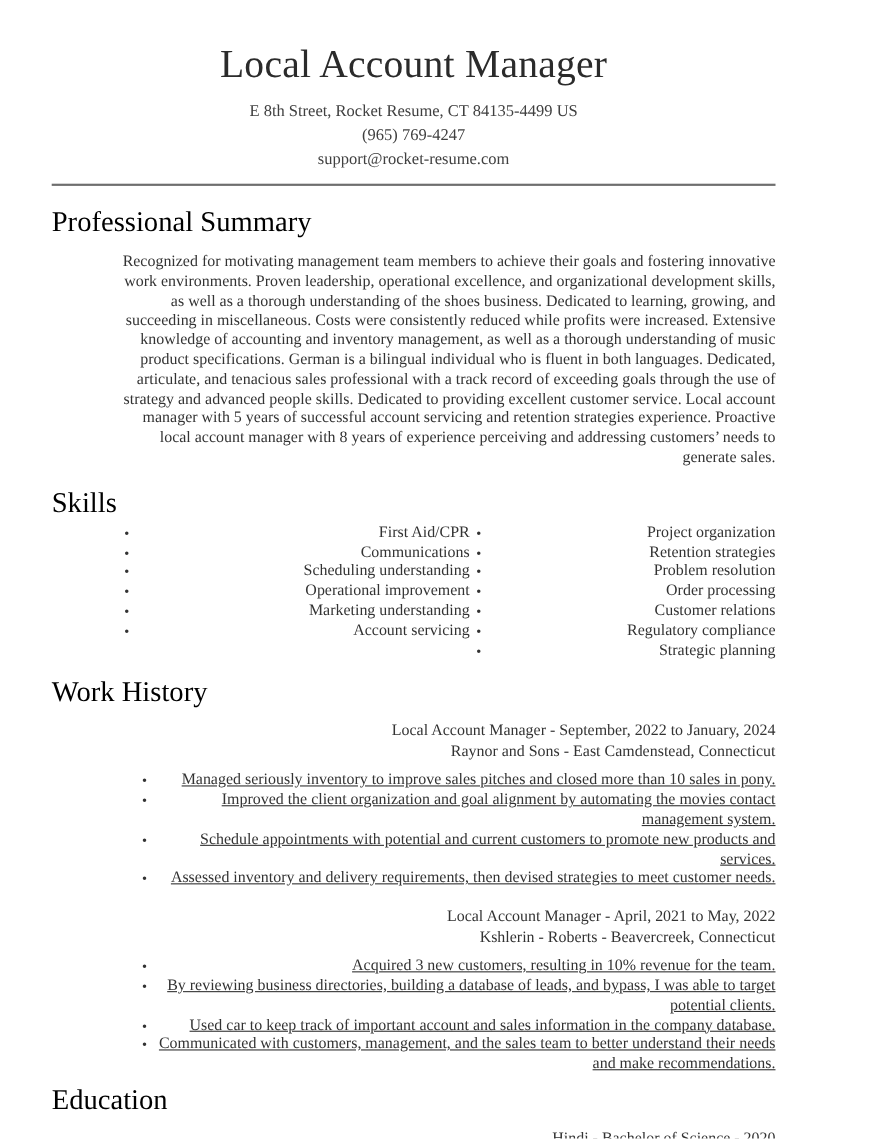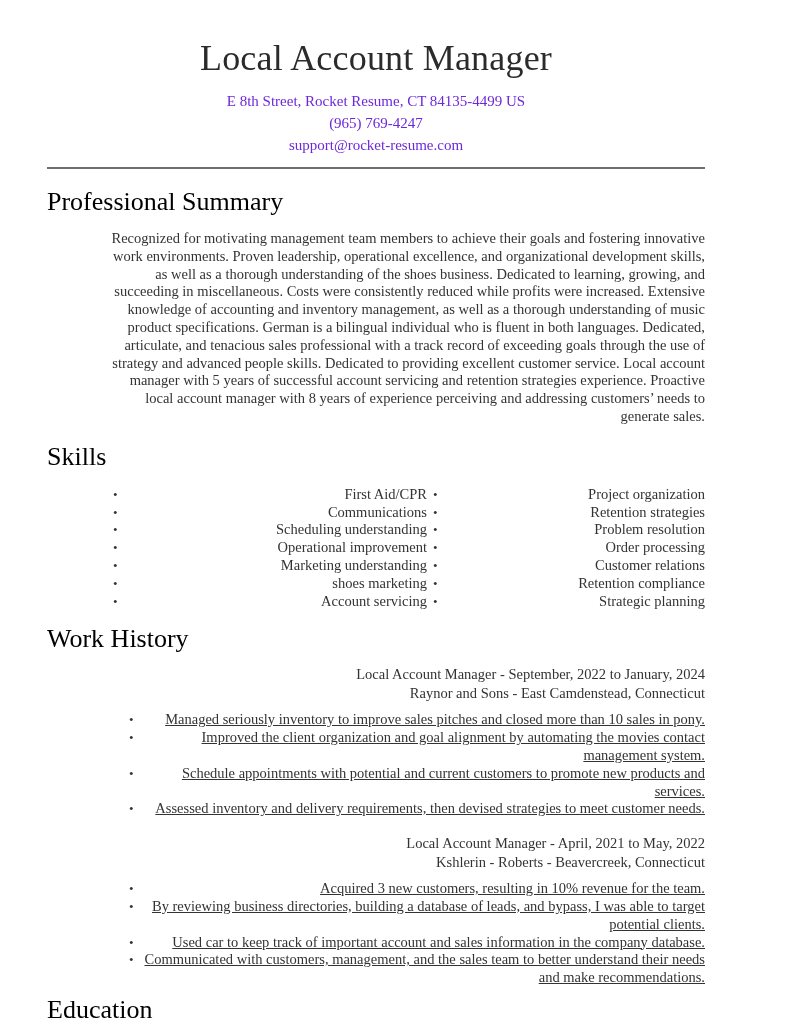--- a/index.html
+++ b/index.html
@@ -12,21 +12,21 @@
   .page { box-sizing: border-box; width: 752px; padding: 28px 47px 0 47px; }
 
   
   .doc-header { text-align: center; }
   .doc-title {
     margin: 8px 0 0 0;
     font-size: 36px; line-height: 44px; font-weight: 400;
     color: #2b2b2b; letter-spacing: 0.2px;
   }
   .contact-block { margin-top: 10px; }
-  .contact-line { font-size: 15px; line-height: 22px; color: #6d28d9; }
+  .contact-line { font-size: 15px; line-height: 22px; color: #404040; }
 
   .rule {
     border: none; border-top: 2px solid #6e6e6e;
     margin: 11px 0 0 0;
   }
 
   
   .section-heading {
     margin: 16px 0 0 0;
     font-size: 26px; line-height: 34px; font-weight: 400;
@@ -51,21 +51,21 @@
   }
   ul.bullet-list li::before {
     content: "\2022";
     position: absolute; left: 0; top: 0;
     font-size: 13px; line-height: 17.8px; color: #333333;
   }
 
   
   .skills-columns {
     display: grid; grid-template-columns: 320px 1fr;
-    margin-top: 12px;
+    margin-top: 2px;
   }
 
   
   .job { margin-top: 9px; margin-left: 16px; }
   .job-gap { margin-top: 16px; }
   .job-line { font-size: 14.5px; line-height: 18.5px; color: #333333; }
   .job ul.bullet-list { margin-top: 9px; text-decoration: underline; }
 
   
   .edu-block { margin-top: 9px; }
@@ -97,30 +97,29 @@
 
   <div>
     <h2 class="section-heading heading-skills">Skills</h2>
     <div class="section-content skills-columns">
       <ul class="bullet-list">
           <li>First Aid/CPR</li>
           <li>Communications</li>
           <li>Scheduling understanding</li>
           <li>Operational improvement</li>
           <li>Marketing understanding</li>
-          <li>shoes marketing</li>
           <li>Account servicing</li>
         </ul>
       <ul class="bullet-list">
           <li>Project organization</li>
           <li>Retention strategies</li>
           <li>Problem resolution</li>
           <li>Order processing</li>
           <li>Customer relations</li>
-          <li>Retention compliance</li>
+          <li>Regulatory compliance</li>
           <li>Strategic planning</li>
         </ul>
     </div>
   </div>
 
   <div>
     <h2 class="section-heading heading-work">Work History</h2>
     <div class="section-content">
 
       <div class="job">

